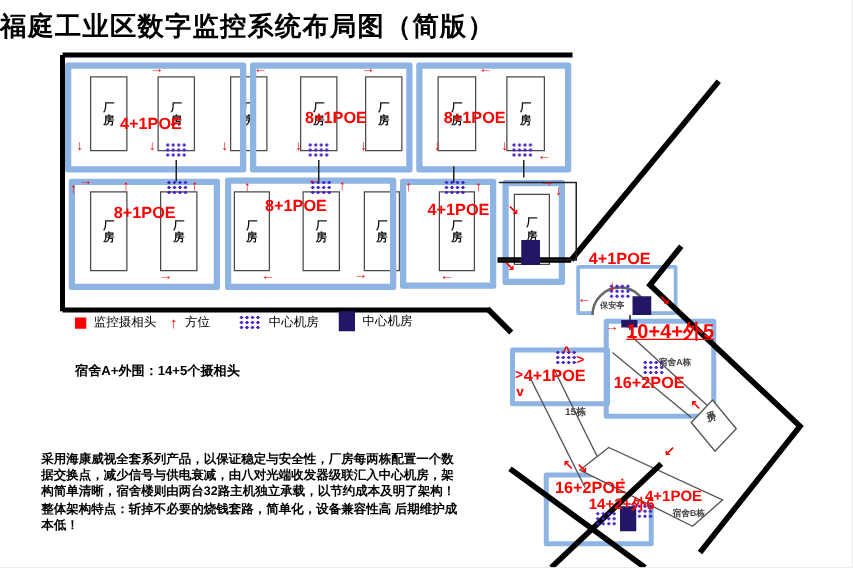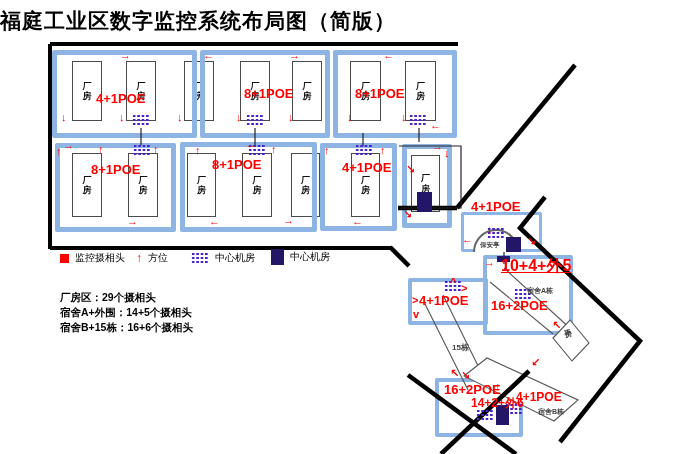--- a/index.html
+++ b/index.html
@@ -25,24 +25,23 @@
 .desc{position:absolute;left:33px;top:361px;width:338px;z-index:4;font-size:10px;font-weight:bold;line-height:13.2px;color:#000;text-align:left}
 .footer{position:absolute;left:257px;top:432px;z-index:4;font-size:10.5px;font-weight:bold;color:#000;white-space:nowrap}
 .vert{writing-mode:vertical-rl}
 </style>
 </head>
 <body>
 
 <div id="canvas">
   <div class="ttl">福庭工业区数字监控系统布局图（简版）</div>
   <div class="stats">
-      <div>厂房区：29个摄相头</div>
       <div>宿舍A+外围：14+5个摄相头</div>
-      <div>宿舍B+15栋：16+6个摄相头</div>
     </div>
+  <div class="desc">采用海康威视全套系列产品，以保证稳定与安全性，厂房每两栋配置一个数据交换点，减少信号与供电衰减，由八对光端收发器级联汇入中心机房，架构简单清晰，宿舍楼则由两台32路主机独立承载，以节约成本及明了架构！ 整体架构特点：斩掉不必要的烧钱套路，简单化，设备兼容性高 后期维护成本低！</div>
 <div class="room" style="left: 72px; top: 61px; width: 30px; height: 60px;">厂
 房</div>
     <div class="room" style="left: 126px; top: 61px; width: 30px; height: 60px;">厂
 房</div>
     <div class="room" style="left: 184px; top: 61px; width: 30px; height: 60px;">厂
 房</div>
     <div class="room" style="left: 240px; top: 61px; width: 30px; height: 60px;">厂
 房</div>
     <div class="room" style="left: 292px; top: 61px; width: 30px; height: 60px;">厂
 房</div>
@@ -164,21 +163,21 @@
     <div class="rlbl" style="left: 342px; top: 161px; font-size: 13px;">4+1POE</div>
     <div class="rlbl" style="left: 471px; top: 200px; font-size: 13px;">4+1POE</div>
     <div class="rlbl" style="left: 501px; top: 258px; font-size: 16px; text-decoration: underline;">10+4+外5</div>
     <div class="rlbl" style="left: 491px; top: 299px; font-size: 13px;">16+2POE</div>
     <div class="rlbl" style="left: 419px; top: 294px; font-size: 13px;">4+1POE</div>
     <div class="rlbl" style="left: 444px; top: 383px; font-size: 13px;">16+2POE</div>
     <div class="rlbl" style="left: 471px; top: 397px; font-size: 12px;">14+2+外6</div>
     <div class="rlbl" style="left: 516px; top: 391px; font-size: 12px;">4+1POE</div>
     <div class="glbl" style="left: 480px; top: 242px; font-size: 6.5px;">保安亭</div>
     <div class="glbl" style="left: 527px; top: 287px; font-size: 7px;">宿舍A栋</div>
-    <div class="glbl" style="left: 452px; top: 344px; font-size: 8px; text-align: right;">15栋</div>
+    <div class="glbl" style="left: 452px; top: 326px; font-size: 8px; text-align: right;">15栋</div>
     <div class="glbl" style="left: 538px; top: 408px; font-size: 7px;">宿舍B栋</div>
     <div class="glbl vert" style="left: 562px; top: 324px; font-size: 7px; transform: rotate(-15deg);">小平房</div>
     <div class="legend" style="left: 60px; top: 249px;">
       <span class="ic-cam"></span>
       <span class="lab">监控摄相头</span>
     </div>
     <div class="legend" style="left: 136px; top: 249px;">
       <span class="ic-dir">↑</span>
       <span class="lab">方位</span>
     </div>

